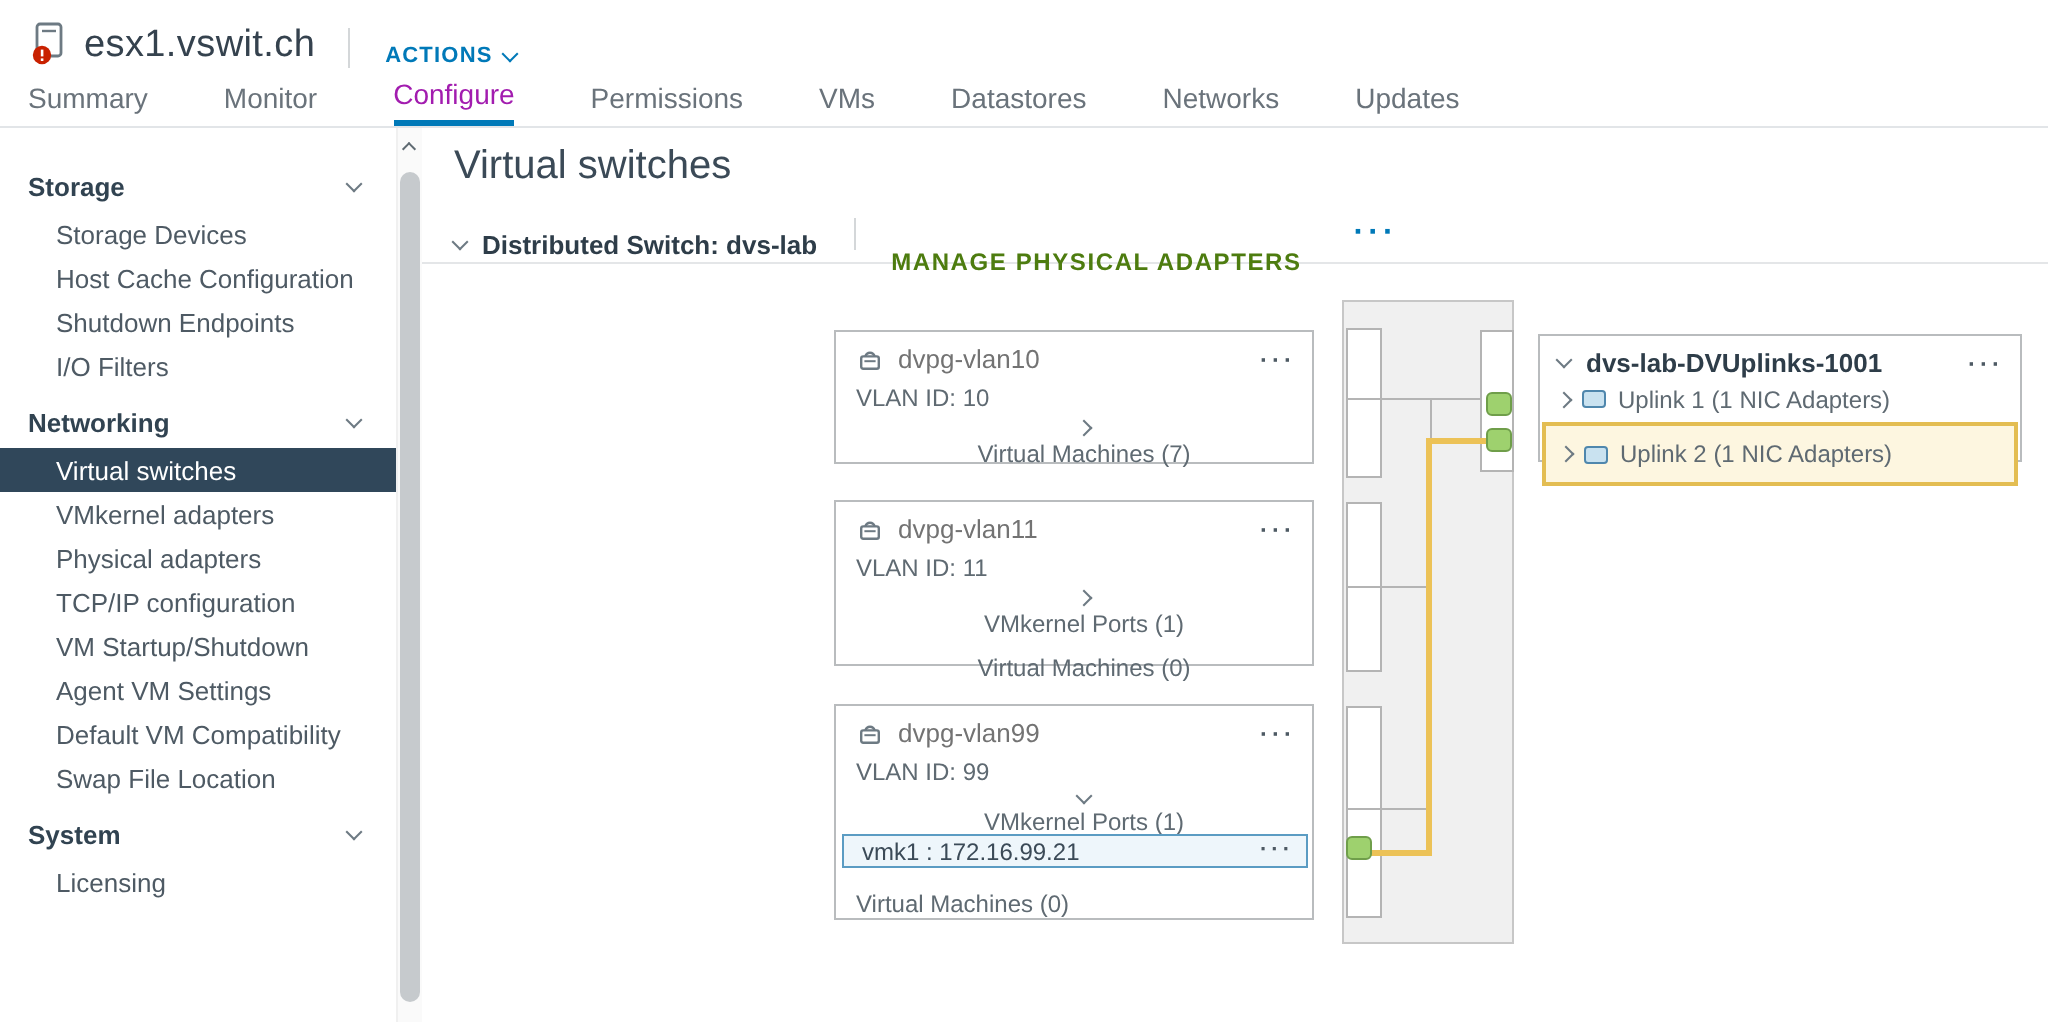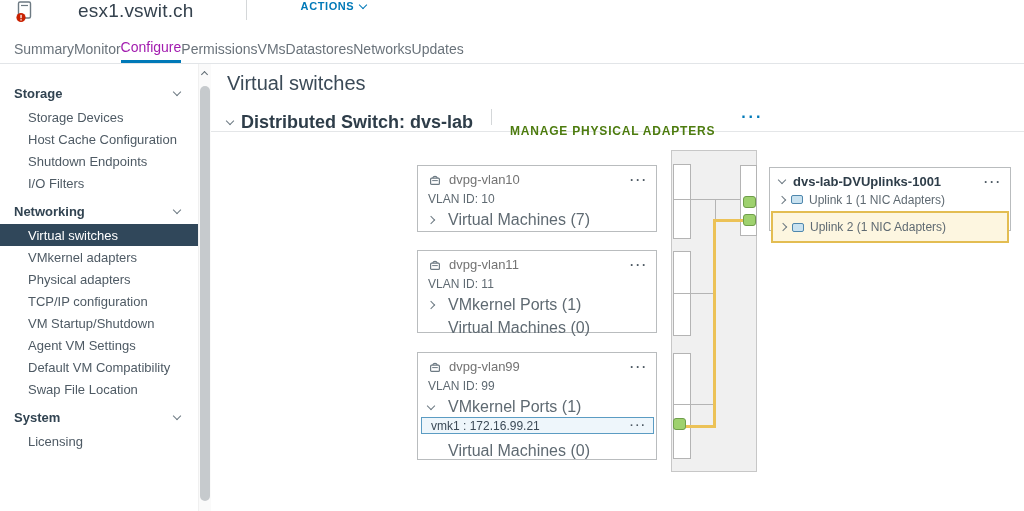--- a/index.html
+++ b/index.html
@@ -1,33 +1,33 @@
 <!DOCTYPE html>
 <html><head>
 <meta charset="utf-8">
 <style>
   * { margin:0; padding:0; box-sizing:border-box; }
   html,body { width:1024px; height:511px; overflow:hidden; background:#fff;
     font-family:"Liberation Sans", sans-serif; color:#3b4a57; }
 
   
-  .app-header { height:34px; display:flex; align-items:flex-start; padding-left:14px;gap:36px; }
+  .app-header { height:34px; display:flex; align-items:flex-end; padding-left:14px; }
   .host-title { font-size:19px; color:#35424e; margin-left:8px; letter-spacing:.2px; }
   .hdr-divider { width:1px; height:20px; background:#d4d7d9; margin:0 18px 0 16px; }
   .actions { color:#0079b8; font-size:11px; font-weight:bold; letter-spacing:.6px;
     display:flex; align-items:center; gap:6px; cursor:pointer; }
   .chv { display:inline-block; width:6px; height:6px;
     border-right:1.6px solid #6d7a83; border-bottom:1.6px solid #6d7a83; }
   .chv.down  { transform:rotate(45deg); margin-top:-3px; }
   .chv.right { transform:rotate(-45deg); }
   .chv.blue  { border-color:#0079b8; }
 
   
   .tabbar { height:30px; display:flex; align-items:stretch; padding-left:14px;
-    border-bottom:1px solid #e2e5e8; }
+    border-bottom:1px solid #e2e5e8; gap:38px; }
   .tab { font-size:14px; color:#6a737b; display:flex; align-items:center; cursor:pointer; }
   .tab.active { color:#a21caf; border-bottom:3px solid #0079b8; font-weight:500; }
 
   
   .body { display:flex; height:447px; }
 
   
   .sidebar { width:198px; padding-top:12px; flex:none; }
   .side-sec { height:26px; margin-top:4px; display:flex; align-items:center;
     padding:0 18px 0 14px; font-size:13px; font-weight:bold; color:#314351; cursor:pointer; }
@@ -42,37 +42,37 @@
     border-left:1.5px solid #5f6a72; border-top:1.5px solid #5f6a72; transform:rotate(45deg); }
   .side-scroll .thumb { position:absolute; top:22px; left:1px; width:10px; height:415px;
     background:#c6cacd; border-radius:5px; }
 
   
   .main { flex:1; display:flex; flex-direction:column; min-width:0; }
   .main-titlerow { height:38px; display:flex; align-items:center; padding-left:16px; }
   .main-title { font-size:20px; color:#3b4a57; }
   .toolbar { height:30px; display:flex; align-items:center; padding-left:16px;
     border-bottom:1px solid #e4e6e8; }
-  .switch-label { font-size:18px; font-weight:bold; color:#2e3d49; display:flex;
+  .switch-label { font-size:13px; font-weight:bold; color:#2e3d49; display:flex;
     align-items:center; gap:8px; cursor:pointer;margin-top:12px; }
   .tb-divider { width:1px; height:16px; background:#d4d7d9; margin:0 18px; }
   .manage-link { font-size:12px; font-weight:bold; color:#4d7c0f; letter-spacing:.8px; cursor:pointer;margin-top:28px; }
   .dots { font-weight:bold; letter-spacing:2px; color:#4e5a64; cursor:pointer; line-height:1; }
   .dots.blue { color:#0079b8; margin-left:26px; }
 
   
   .diagram { position:relative; flex:1; }
   .pgbox { position:absolute; left:206px; width:240px; background:#fff;
     border:1px solid #b9bcbe; }
   .pg-head { display:flex; align-items:center; gap:7px; padding:6px 8px 2px 10px; }
   .pg-name { font-size:13px; font-weight:normal; color:#737373; cursor:pointer; }
   .pg-head .dots { margin-left:auto; font-size:12px; }
   .pg-line { font-size:12px; color:#5f6a72; padding:3px 0 2px 10px; }
-  .pg-row { font-size:16px; color:#5f6a72; padding:3px 0 2px 10px; display:flex;
-    align-items:center; gap:14px; cursor:pointer; }
+  .pg-row { font-size:12px; color:#5f6a72; padding:3px 0 2px 10px; display:flex;
+    align-items:center; gap:3px; cursor:pointer;flex-direction:column; }
   .pg-row .spacer { display:inline-block; width:6px; }
   .vmk-row { position:absolute; left:3px; width:233px; height:17px; background:#eef6fb;
     border:1px solid #5b9cc3; display:flex; align-items:center; font-size:12px;
     color:#3b4a57; padding-left:9px; cursor:pointer; }
   .vmk-row .dots { margin-left:auto; margin-right:6px; font-size:11px; }
 
   
   .vswitch { position:absolute; left:460px; top:18px; width:86px; height:322px;
     background:#f0f0f0; border:1px solid #c7c7c7; }
   .port { position:absolute; background:#fff; border:1px solid #b4b4b4; }

